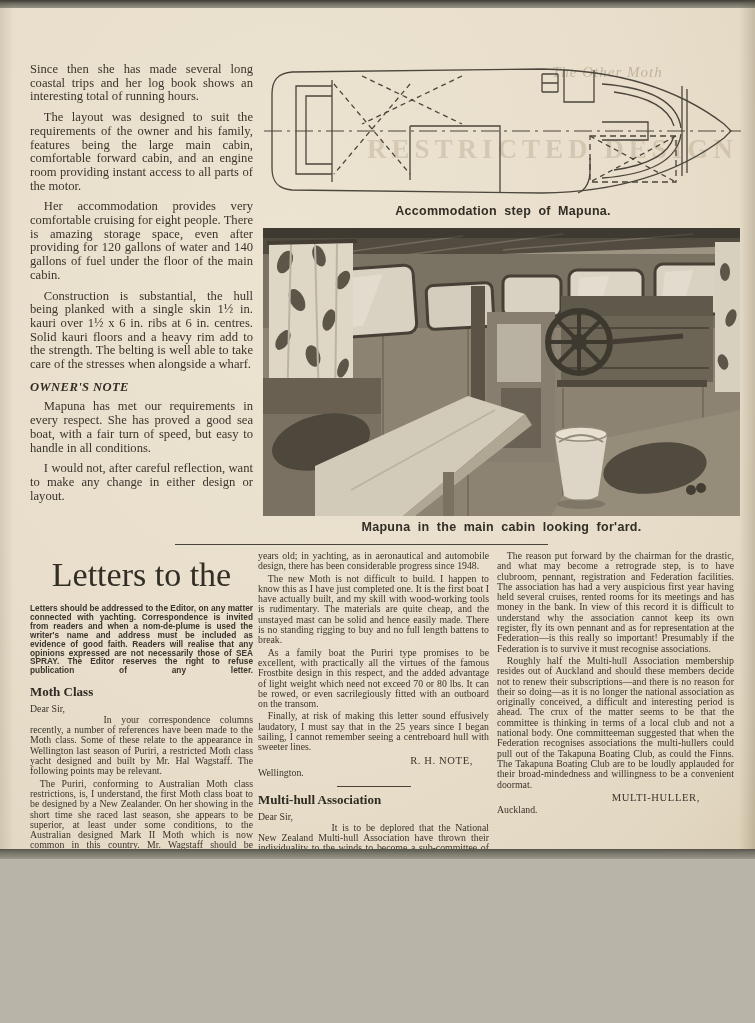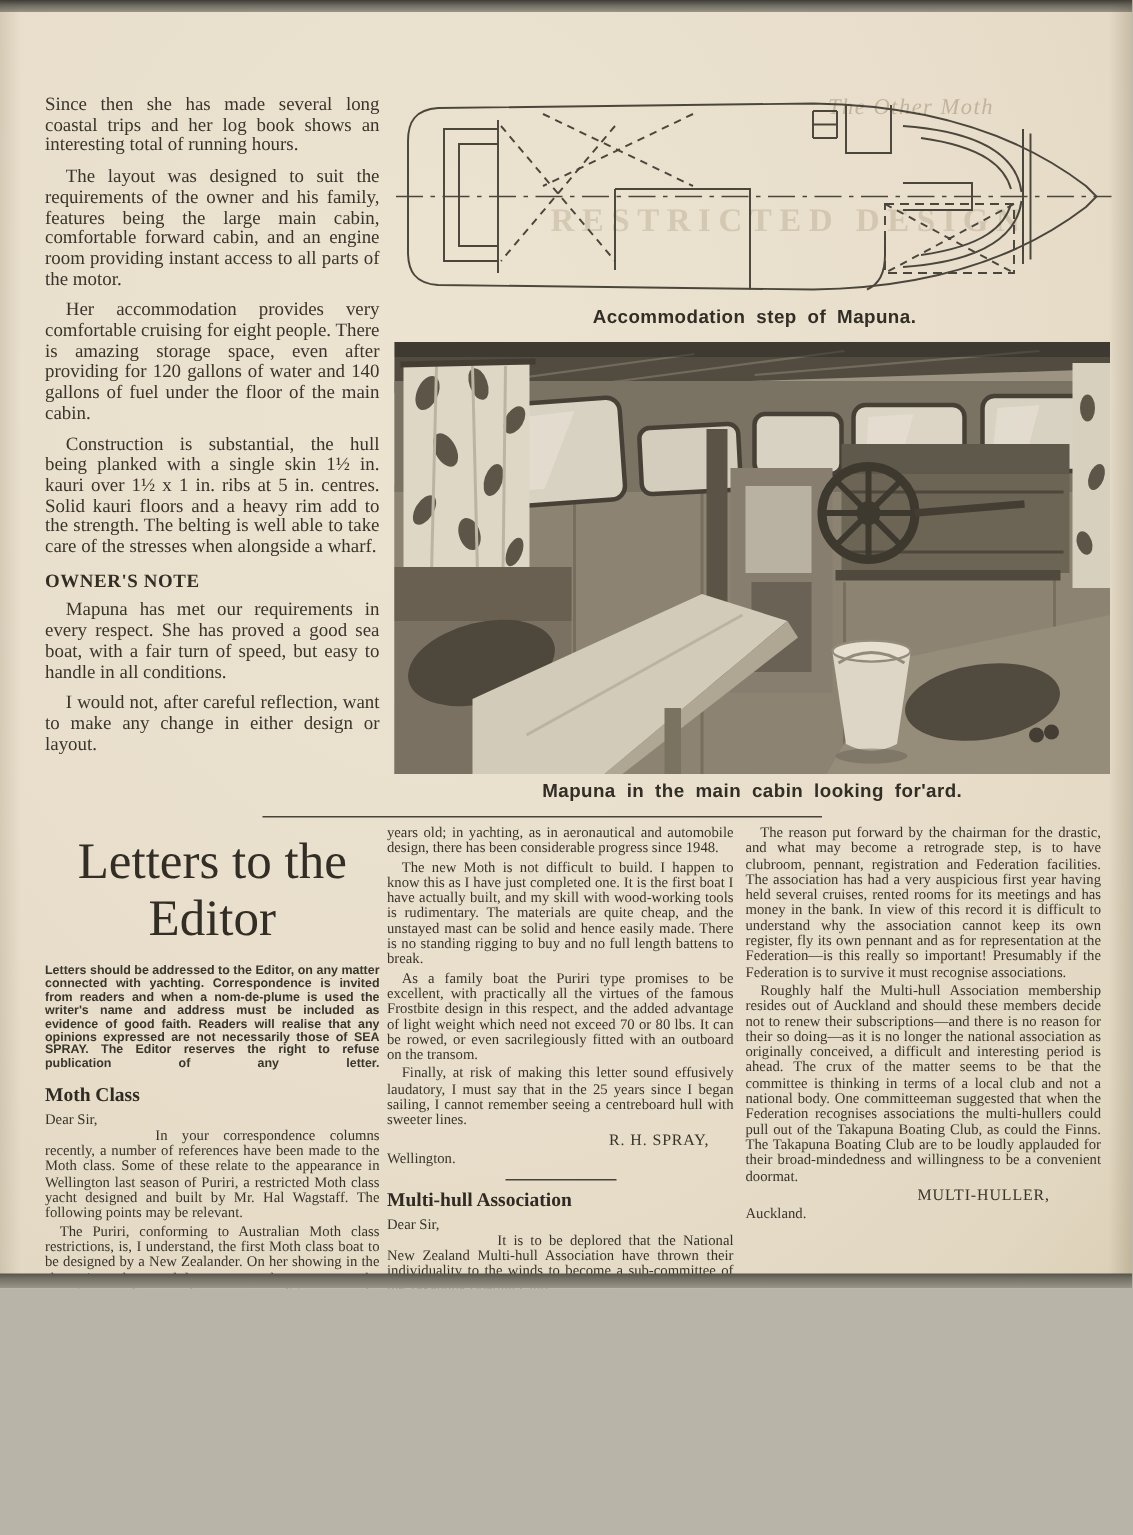--- a/index.html
+++ b/index.html
@@ -15,28 +15,28 @@
   .edge-left{position:absolute;top:0;left:0;width:14px;height:100%;
         background:linear-gradient(to right,rgba(90,78,52,.14) 0%,rgba(90,78,52,0) 100%);}
 
   .abs{position:absolute;}
 
   
   .article-col{left:30px;top:63px;width:223px;font-size:12.6px;line-height:13.7px;
         text-align:justify;color:#3a352c;}
   .article-col p{margin:0 0 7px 0;text-indent:1.1em;}
   .article-col p.no-indent{text-indent:0;}
-  .owners-note{font-weight:bold;font-size:12.6px;letter-spacing:.4px;
+  .owners-note{font-style:italic;font-weight:bold;font-size:12.6px;letter-spacing:.4px;
         margin:9px 0 6px 0;color:#322d25;}
 
   
   .plan-box{left:262px;top:62px;width:482px;height:140px;}
   .ghost1{position:absolute;left:290px;top:2px;font-style:italic;font-size:15px;
         color:rgba(125,104,70,.35);letter-spacing:1px;}
-  .ghost2{position:absolute;left:105px;top:72px;font-size:22px;letter-spacing:5px;
+  .ghost2{position:absolute;left:105px;top:72px;font-size:27px;letter-spacing:5px;
         color:rgba(125,104,70,.20);font-weight:bold;}
   .caption{text-align:center;font-family:"Liberation Sans", sans-serif;font-weight:bold;
         font-size:12.5px;color:#322e26;word-spacing:3.5px;letter-spacing:.3px;}
   .plan-caption{left:262px;top:204px;width:482px;}
   .photo-box{left:263px;top:228px;width:477px;height:288px;background:#8d8578;}
   .photo-caption{left:263px;top:520px;width:477px;}
   .article-rule{left:175px;top:544px;width:373px;border-top:1.6px solid #47433a;height:0;}
 
   
   .lcol{font-size:9.8px;line-height:10.3px;text-align:justify;color:#39342b;}
@@ -65,21 +65,21 @@
 
 <div class="page">
   <div class="scan-top"></div>
   <div class="edge-left"></div>
   <div class="edge-right"></div>
 
   <div class="abs article-col">
     <p class="no-indent">Since then she has made several long coastal trips and her log book shows an interesting total of running hours.</p>
     <p>The layout was designed to suit the requirements of the owner and his family, features being the large main cabin, comfortable forward cabin, and an engine room providing instant access to all parts of the motor.</p>
     <p>Her accommodation provides very comfortable cruising for eight people. There is amazing storage space, even after providing for 120 gallons of water and 140 gallons of fuel under the floor of the main cabin.</p>
-    <p>Construction is substantial, the hull being planked with a single skin 1½ in. kauri over 1½ x 1 in. ribs at 5 in. centres. Solid kauri floors and a heavy rim add to the strength. The belting is well able to take care of the stresses when alongside a wharf.</p>
+    <p>Construction is substantial, the hull being planked with a single skin 1½ in. kauri over 1½ x 6 in. ribs at 6 in. centres. Solid kauri floors and a heavy rim add to the strength. The belting is well able to take care of the stresses when alongside a wharf.</p>
     <div class="owners-note">OWNER'S NOTE</div>
     <p>Mapuna has met our requirements in every respect. She has proved a good sea boat, with a fair turn of speed, but easy to handle in all conditions.</p>
     <p>I would not, after careful reflection, want to make any change in either design or layout.</p>
   </div>
 
   <div class="abs plan-box">
     <div class="ghost1">The Other Moth</div>
     <div class="ghost2">RESTRICTED DESIGN</div>
     <svg width="482" height="140" viewBox="0 0 482 140" style="position:absolute;left:0;top:0;">
       <g stroke="#4b463c" fill="none" stroke-width="1.3">
@@ -213,35 +213,34 @@
       <rect x="0" y="0" width="477" height="10" fill="#2c2923" opacity="0.5"></rect>
     </svg>
   </div>
   <div class="abs caption photo-caption">Mapuna in the main cabin looking for'ard.</div>
 
   <div class="abs article-rule"></div>
 
   <div class="abs lcol col1">
     <div class="letters-title">
       <div>Letters to the</div>
-      <div>Editor</div>
     </div>
     <div class="letters-intro">Letters should be addressed to the Editor, on any matter connected with yachting. Correspondence is invited from readers and when a nom-de-plume is used the writer's name and address must be included as evidence of good faith. Readers will realise that any opinions expressed are not necessarily those of SEA SPRAY. The Editor reserves the right to refuse publication of any letter.</div>
     <div class="letter-heading">Moth Class</div>
     <p class="salutation">Dear Sir,</p>
     <p class="deep-indent">In your correspondence columns recently, a number of references have been made to the Moth class. Some of these relate to the appearance in Wellington last season of Puriri, a restricted Moth class yacht designed and built by Mr. Hal Wagstaff. The following points may be relevant.</p>
     <p>The Puriri, conforming to Australian Moth class restrictions, is, I understand, the first Moth class boat to be designed by a New Zealander. On her showing in the short time she raced last season, she appears to be superior, at least under some conditions, to the Australian designed Mark II Moth which is now common in this country. Mr. Wagstaff should be congratulated on the success of his design. The Mark II design is 15</p>
   </div>
 
   <div class="abs lcol col2">
     <p class="cont">years old; in yachting, as in aeronautical and automobile design, there has been considerable progress since 1948.</p>
     <p>The new Moth is not difficult to build. I happen to know this as I have just completed one. It is the first boat I have actually built, and my skill with wood-working tools is rudimentary. The materials are quite cheap, and the unstayed mast can be solid and hence easily made. There is no standing rigging to buy and no full length battens to break.</p>
     <p>As a family boat the Puriri type promises to be excellent, with practically all the virtues of the famous Frostbite design in this respect, and the added advantage of light weight which need not exceed 70 or 80 lbs. It can be rowed, or even sacrilegiously fitted with an outboard on the transom.</p>
     <p>Finally, at risk of making this letter sound effusively laudatory, I must say that in the 25 years since I began sailing, I cannot remember seeing a centreboard hull with sweeter lines.</p>
-    <p class="sig">R. H. SPRAY,</p>
+    <p class="sig">R. H. NOTE,</p>
     <p class="sig-loc">Wellington.</p>
     <div class="short-rule"></div>
     <div class="letter-heading">Multi-hull Association</div>
     <p class="salutation">Dear Sir,</p>
     <p class="deep-indent">It is to be deplored that the National New Zealand Multi-hull Association have thrown their individuality to the winds to become a sub-committee of the Takapuna Boating Club.</p>
   </div>
 
   <div class="abs lcol col3">
     <p>The reason put forward by the chairman for the drastic, and what may become a retrograde step, is to have clubroom, pennant, registration and Federation facilities. The association has had a very auspicious first year having held several cruises, rented rooms for its meetings and has money in the bank. In view of this record it is difficult to understand why the association cannot keep its own register, fly its own pennant and as for representation at the Federation—is this really so important! Presumably if the Federation is to survive it must recognise associations.</p>
     <p>Roughly half the Multi-hull Association membership resides out of Auckland and should these members decide not to renew their subscriptions—and there is no reason for their so doing—as it is no longer the national association as originally conceived, a difficult and interesting period is ahead. The crux of the matter seems to be that the committee is thinking in terms of a local club and not a national body. One committeeman suggested that when the Federation recognises associations the multi-hullers could pull out of the Takapuna Boating Club, as could the Finns. The Takapuna Boating Club are to be loudly applauded for their broad-mindedness and willingness to be a convenient doormat.</p>

